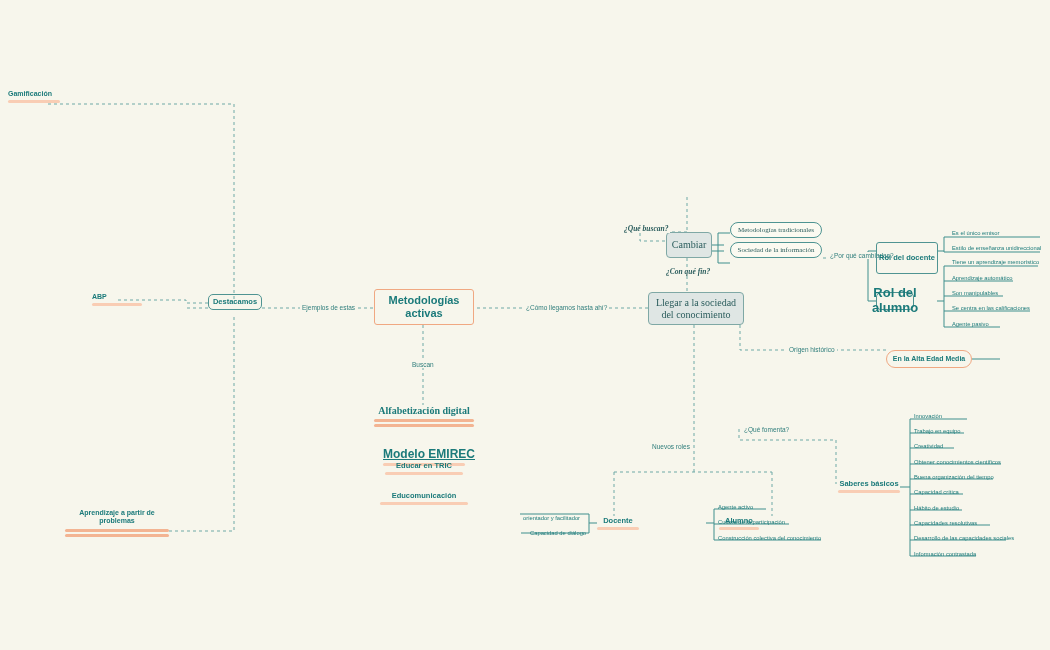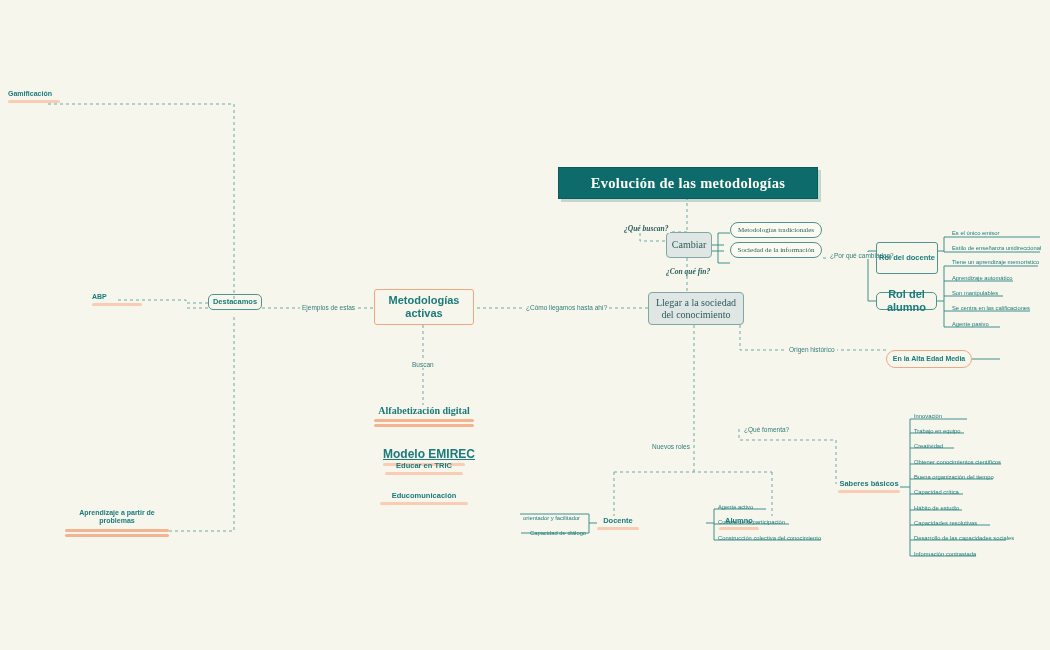--- a/index.html
+++ b/index.html
@@ -181,21 +181,20 @@
       <path d="M910,525 L990,525 M910,540 L1006,540 M910,556 L976,556"></path>
 
       <path d="M706,523 L714,523 M714,509 L714,540 M714,509 L766,509"></path>
       <path d="M714,524 L789,524 M714,540 L821,540"></path>
 
       <path d="M597,523 L589,523 M589,514 L589,533 M589,514 L520,514"></path>
       <path d="M589,533 L521,533"></path>
     </g>
   </svg>
 
-  <div class="title-box" style="left:558px;top:167px;width:258px;height:30px;">Evolución de las metodologías</div>
 
   <div class="serif-node" style="left:666px;top:232px;width:46px;height:26px;">Cambiar</div>
 
   <div class="serif-pill" style="left:730px;top:222px;width:92px;height:16px;font-size:7px;">Metodologías tradicionales</div>
 
   <div class="serif-pill" style="left:730px;top:242px;width:92px;height:16px;font-size:7px;">Sociedad de la información</div>
 
   <div class="serif-node" style="left:648px;top:292px;width:96px;height:33px;font-size:10px;">Llegar a la sociedad del conocimiento</div>
 
   <div class="conn-label serif" style="left:622px;top:224px;">¿Qué buscan?</div>
@@ -251,21 +250,21 @@
 
   <div class="boxed-teal" style="left:876px;top:242px;width:62px;height:32px;font-size:7.5px;border-radius:3px;">Rol del docente</div>
 
   <div class="ul-item" style="left:952px;top:230px;width:88px;font-size:5.8px;">
     <span class="txt">Es el único emisor</span>
   </div>
   <div class="ul-item" style="left:952px;top:245px;width:88px;font-size:5.8px;">
     <span class="txt">Estilo de enseñanza unidireccional</span>
   </div>
 
-  <div class="boxed-teal" style="left:876px;top:292px;width:61px;height:18px;font-size:11px;border-radius:5px;">Rol del alumno</div>
+  <div class="boxed-teal" style="left:876px;top:292px;width:38px;height:18px;font-size:13px;border-radius:5px;">Rol del alumno</div>
 
   <div class="ul-item" style="left:952px;top:259px;width:92px;font-size:5.8px;">
     <span class="txt">Tiene un aprendizaje memorístico</span>
   </div>
   <div class="ul-item" style="left:952px;top:275px;width:92px;font-size:5.8px;">
     <span class="txt">Aprendizaje automático</span>
   </div>
   <div class="ul-item" style="left:952px;top:290px;width:92px;font-size:5.8px;">
     <span class="txt">Son manipulables</span>
   </div>

